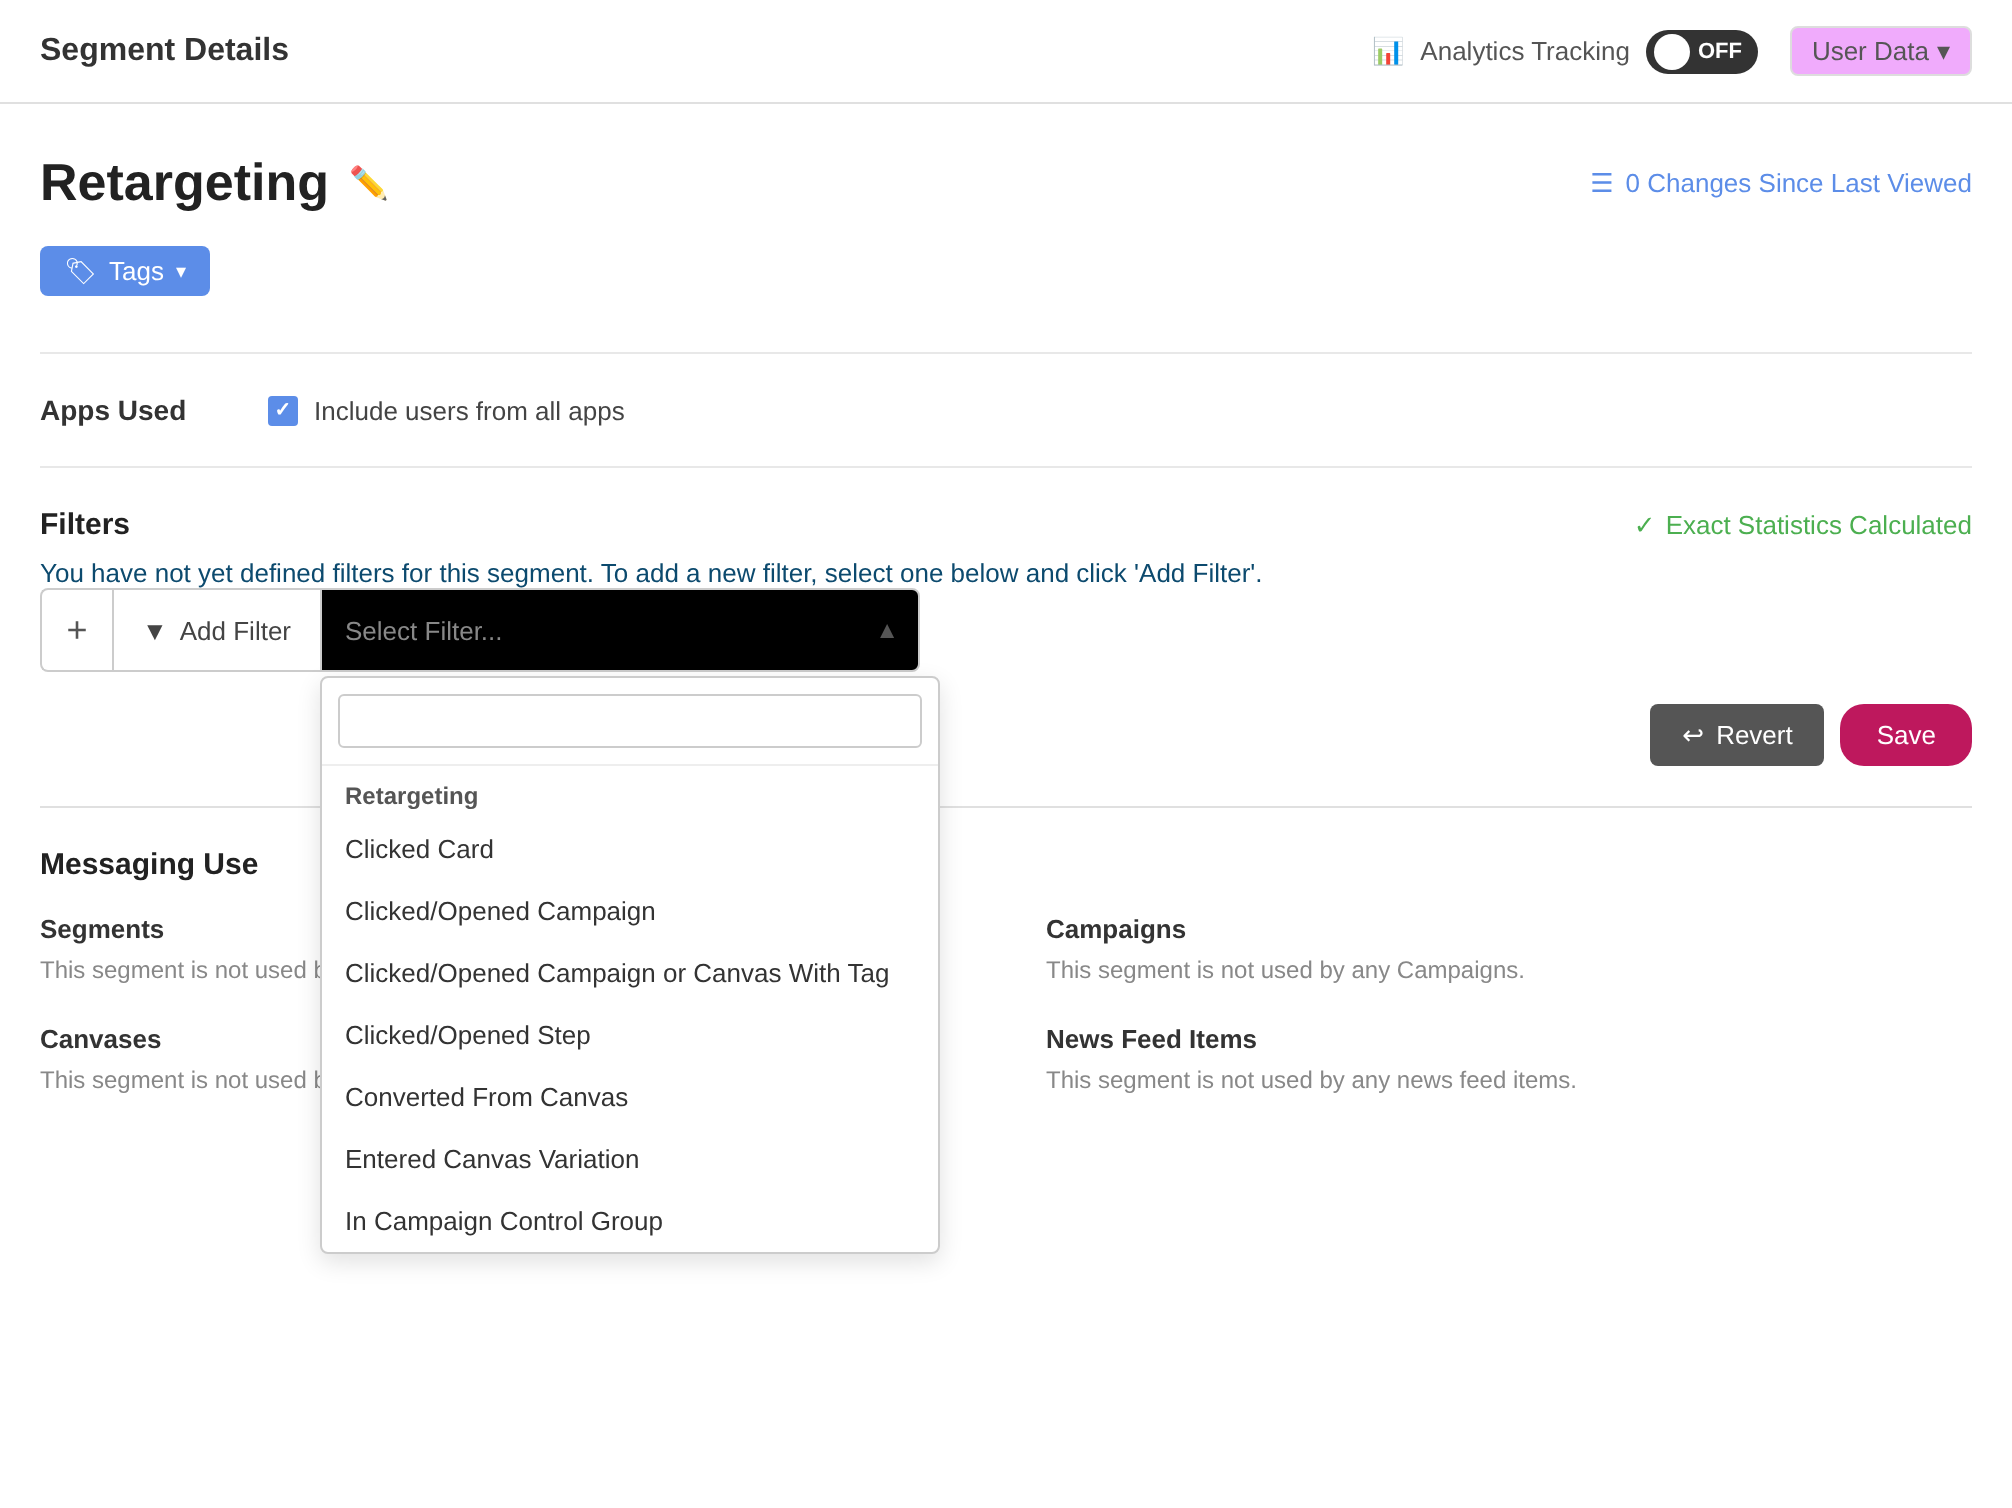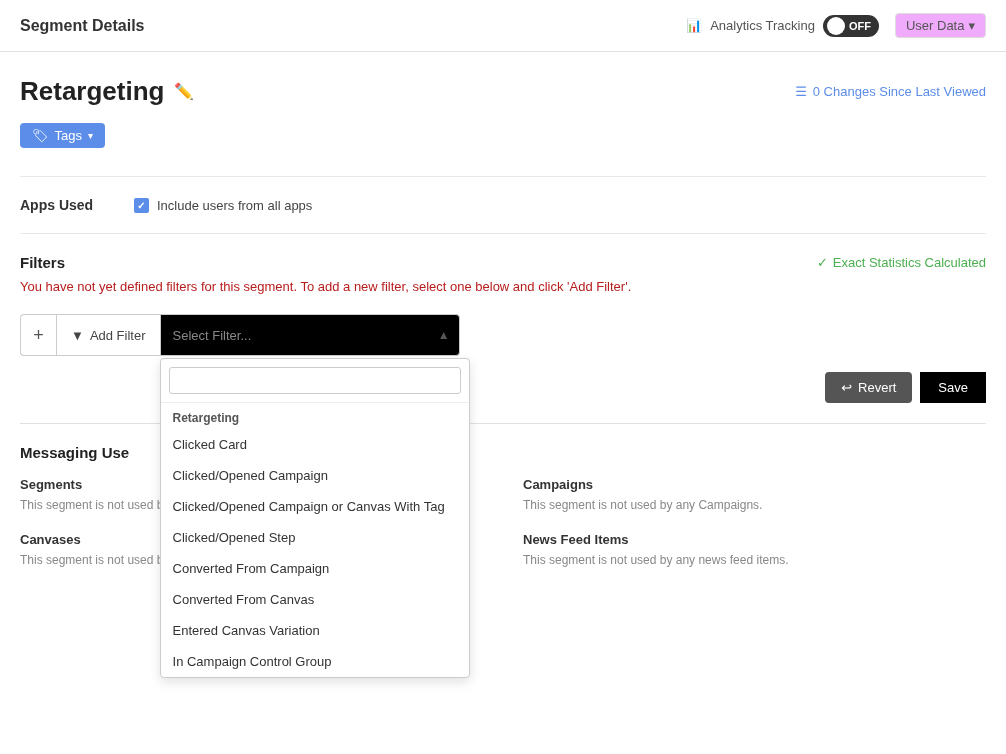--- a/index.html
+++ b/index.html
@@ -47,21 +47,21 @@
     .checkbox-blue { width: 15px; height: 15px; background: #5c8de8; border: none; border-radius: 2px; display: flex; align-items: center; justify-content: center; flex-shrink: 0; }
     .checkbox-check { color: #fff; font-size: 10px; font-weight: 700; }
     .checkbox-label { font-size: 13px; color: #444; }
 
     .section-divider2 { border: none; border-top: 1px solid #e8e8e8; margin: 0 0 20px 0; }
 
     
     .filters-header { display: flex; align-items: center; justify-content: space-between; margin-bottom: 8px; }
     .filters-title { font-size: 15px; font-weight: 700; color: #222; }
     .exact-stats { display: flex; align-items: center; gap: 5px; color: #4caf50; font-size: 13px; }
-    .filters-desc { font-size: 13px; color: #b91c1c; margin-bottom: 20px; }
+    .filters-desc { font-size: 13px; color: #0c4a6e; margin-bottom: 0; }
 
     
     .filter-row { display: flex; align-items: flex-start; gap: 0; position: relative; }
     .add-filter-plus {
       width: 36px; height: 42px; background: #fff; border: 1px solid #ccc; border-right: none;
       border-radius: 4px 0 0 4px; display: flex; align-items: center; justify-content: center;
       font-size: 18px; color: #555; cursor: pointer;
     }
     .add-filter-btn {
       display: flex; align-items: center; gap: 6px;
@@ -92,21 +92,21 @@
     .dropdown-group-label { padding: 8px 12px 4px; font-size: 12px; font-weight: 700; color: #555; }
     .dropdown-item {
       padding: 8px 12px; font-size: 13px; color: #333; cursor: pointer;
       white-space: nowrap; overflow: hidden; text-overflow: ellipsis;
     }
     .dropdown-scroll { max-height: 340px; overflow-y: auto; }
 
     
     .action-row { display: flex; justify-content: flex-end; gap: 8px; margin-top: 16px; }
     .revert-btn { display: flex; align-items: center; gap: 6px; background: #555; color: #fff; border: none; border-radius: 4px; padding: 8px 16px; font-size: 13px; cursor: pointer; }
-    .save-btn { background: #000000; color: #fff; border: none; border-radius: 0; padding: 8px 18px; font-size: 13px; cursor: pointer; }
+    .save-btn { background: #be185d; color: #fff; border: none; border-radius: 12px; padding: 8px 18px; font-size: 13px; cursor: pointer; }
 
     
     .bottom-section { border-top: 1px solid #e0e0e0; margin-top: 20px; padding-top: 20px; }
     .messaging-use-header { display: flex; align-items: center; justify-content: space-between; margin-bottom: 16px; }
     .messaging-use-title { font-size: 15px; font-weight: 700; color: #222; }
 
     .two-col { display: flex; gap: 40px; }
     .col-section { flex: 1; }
     .col-title { font-size: 13px; font-weight: 700; color: #333; margin-bottom: 6px; }
     .col-desc { font-size: 12px; color: #888; }
@@ -199,21 +199,20 @@
       <div class="dropdown-container">
         <div class="dropdown-search-wrap">
           <input class="dropdown-search" type="text" placeholder="" style="">
         </div>
         <div class="dropdown-scroll">
           <div class="dropdown-group-label">Retargeting</div>
           <div class="dropdown-item">Clicked Card</div>
           <div class="dropdown-item">Clicked/Opened Campaign</div>
           <div class="dropdown-item">Clicked/Opened Campaign or Canvas With Tag</div>
           <div class="dropdown-item">Clicked/Opened Step</div>
-          <div class="dropdown-item">Converted From Campaign</div>
           <div class="dropdown-item">Converted From Canvas</div>
           <div class="dropdown-item">Entered Canvas Variation</div>
           <div class="dropdown-item">In Campaign Control Group</div>
         </div>
       </div>
     </div>
   </div>
 
   
   <div class="action-row">

